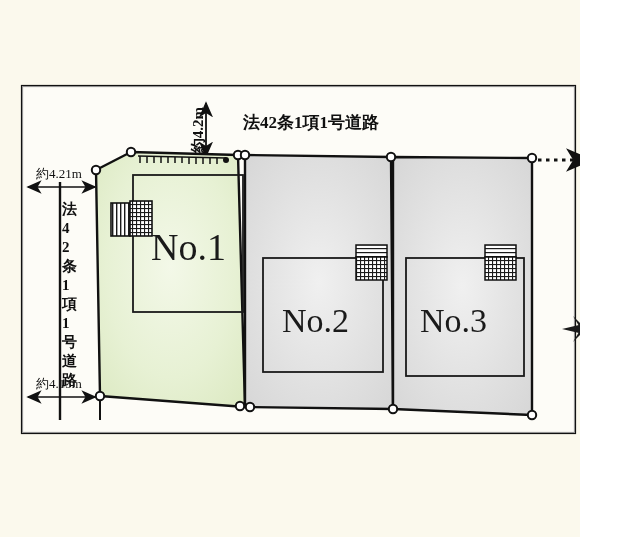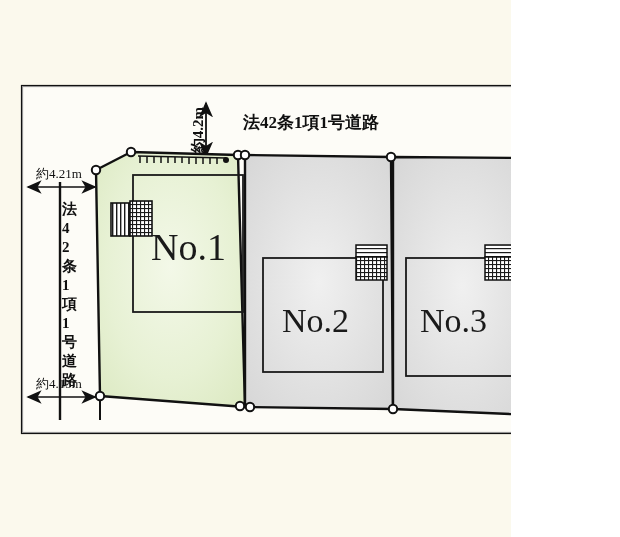--- a/index.html
+++ b/index.html
@@ -2,21 +2,21 @@
 <html><head>
 <meta charset="utf-8">
 <style>
   html, body {
     margin: 0;
     padding: 0;
     background: #ffffff;
   }
   #stage {
     position: relative;
-    width: 511px;
+    width: 580px;
     height: 537px;
     overflow: hidden;
     background: #fbf9ed;
     font-family: "Liberation Serif", "DejaVu Serif", serif;
   }
   #plotsvg {
     position: absolute;
     left: 0;
     top: 0;
     width: 620px;

